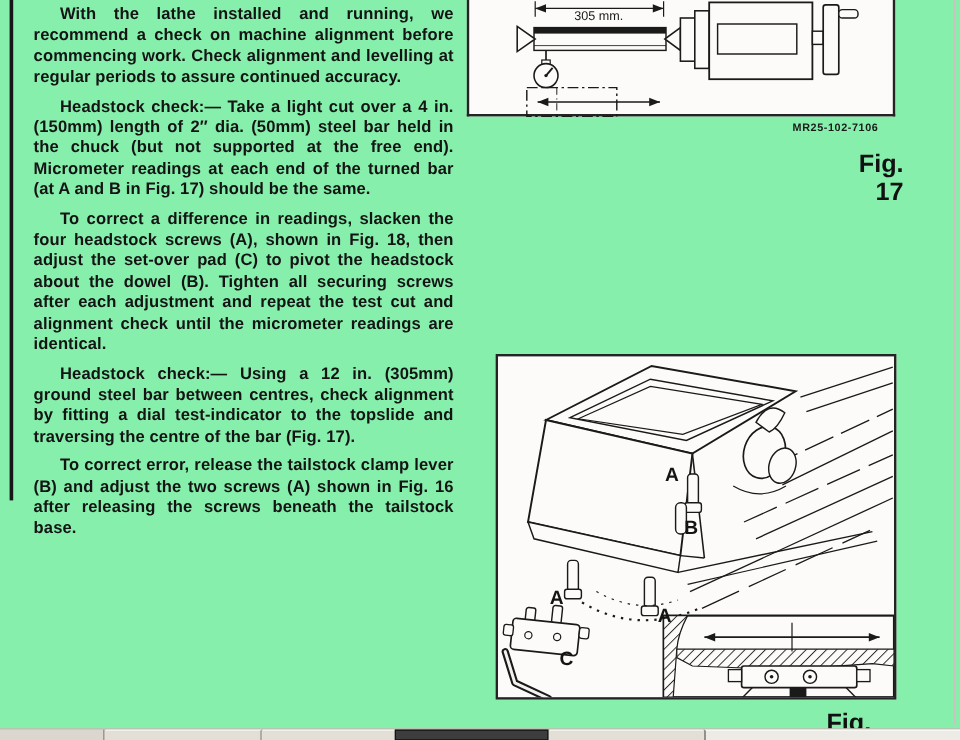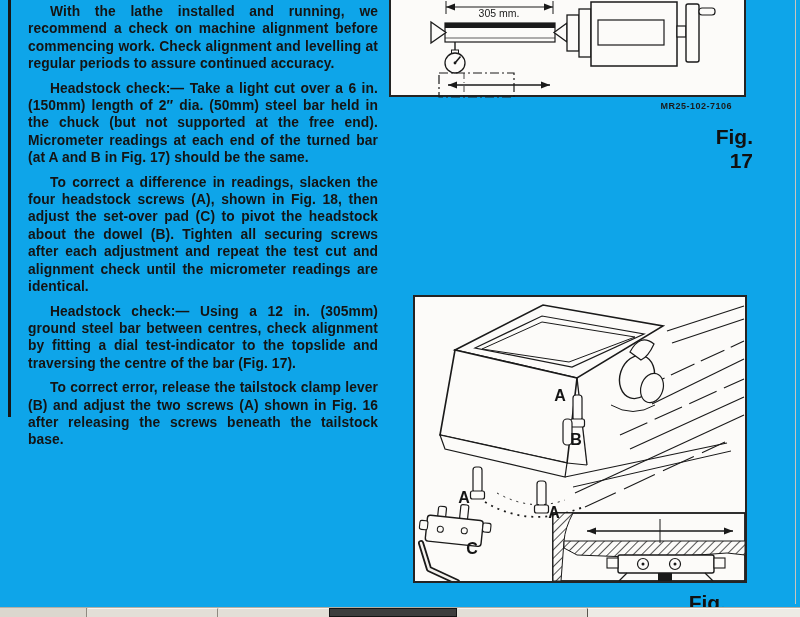--- a/index.html
+++ b/index.html
@@ -1,16 +1,16 @@
 <!DOCTYPE html>
 <html><head>
 <meta charset="utf-8">
 <style>
   html,body{margin:0;padding:0;background:#fcfbf9;}
-  #screen{position:relative;width:800px;height:617px;background:#0ea5e9;overflow:hidden;
+  #screen{position:relative;width:800px;height:617px;background:#86efac;overflow:hidden;
           font-family:"Liberation Sans",sans-serif;color:#161616;}
 
   
   .left-rule{position:absolute;left:8px;top:0;width:3px;height:417px;background:#161616;}
   
   .right-edge{position:absolute;left:795px;top:0;width:1px;height:604px;background:#c8c4bd;}
 
   
   .text-col{position:absolute;left:28px;top:3px;width:350px;
             font-size:13.8px;line-height:17.4px;font-weight:bold;letter-spacing:.1px;
@@ -45,21 +45,21 @@
 </head>
 <body>
 
 <div id="screen">
 
   <div class="left-rule"></div>
   <div class="right-edge"></div>
 
   <div class="text-col">
     <p><span class="lead"></span><span>With the lathe installed and running, we recommend a check on machine alignment before commencing work. Check alignment and levelling at regular periods to assure continued accuracy.</span></p>
-    <p><span class="lead">Headstock check:—</span><span> Take a light cut over a 6 in. (150mm) length of 2″ dia. (50mm) steel bar held in the chuck (but not supported at the free end). Micrometer readings at each end of the turned bar (at A and B in Fig. 17) should be the same.</span></p>
+    <p><span class="lead">Headstock check:—</span><span> Take a light cut over a 4 in. (150mm) length of 2″ dia. (50mm) steel bar held in the chuck (but not supported at the free end). Micrometer readings at each end of the turned bar (at A and B in Fig. 17) should be the same.</span></p>
     <p><span class="lead"></span><span>To correct a difference in readings, slacken the four headstock screws (A), shown in Fig. 18, then adjust the set-over pad (C) to pivot the headstock about the dowel (B). Tighten all securing screws after each adjustment and repeat the test cut and alignment check until the micrometer readings are identical.</span></p>
     <p><span class="lead">Headstock check:—</span><span> Using a 12 in. (305mm) ground steel bar between centres, check alignment by fitting a dial test-indicator to the topslide and traversing the centre of the bar (Fig. 17).</span></p>
     <p><span class="lead"></span><span>To correct error, release the tailstock clamp lever (B) and adjust the two screws (A) shown in Fig. 16 after releasing the screws beneath the tailstock base.</span></p>
   </div>
 
   <div class="fig-frame" id="fig17-frame">
     <svg width="353" height="115" viewBox="0 0 353 115">
 
       <g>
         <line class="ink" x1="55" y1="7" x2="162" y2="7" stroke-width="1.2"></line>

